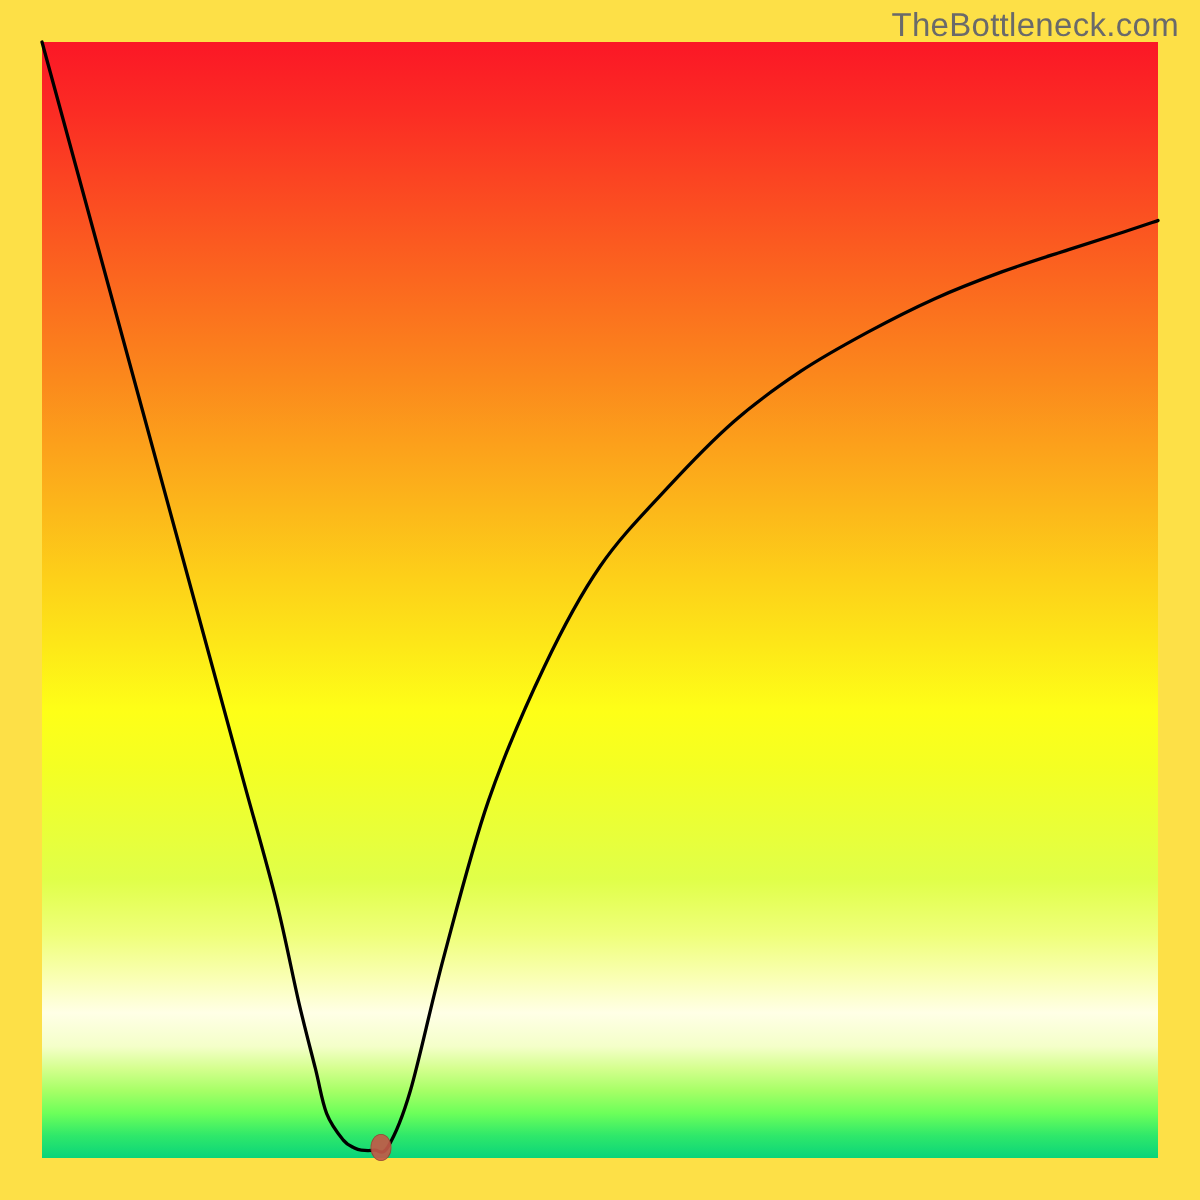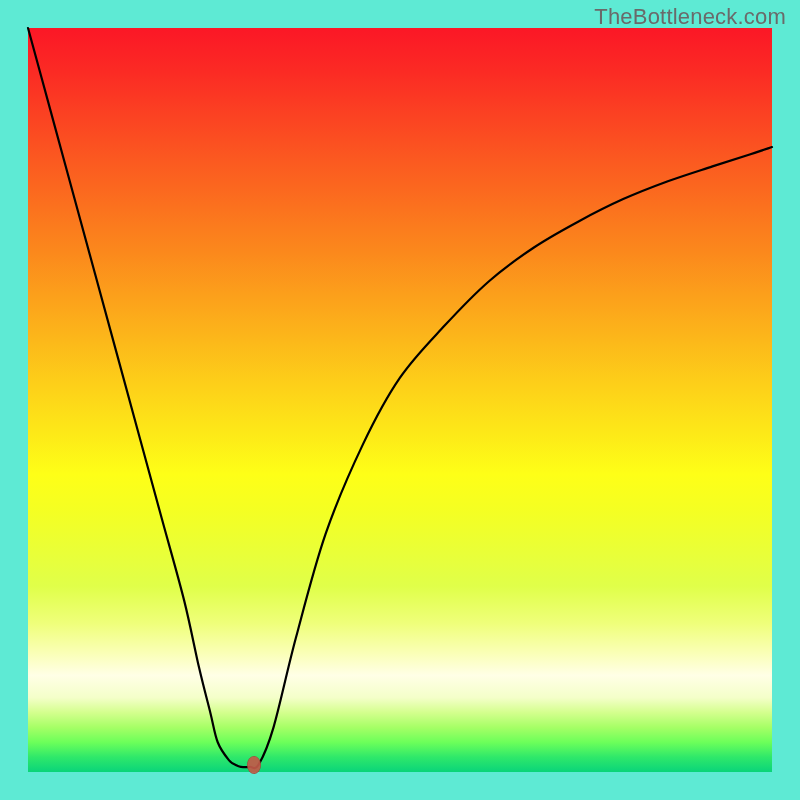--- a/index.html
+++ b/index.html
@@ -8,21 +8,21 @@
     width: 800px;
     height: 800px;
     background: #000;
     font-family: Arial, Helvetica, sans-serif;
     overflow: hidden;
   }
   .frame {
     position: relative;
     width: 800px;
     height: 800px;
-    background: #5eead4;
+    background: #fde047;
     box-sizing: border-box;
   }
   .watermark {
     position: absolute;
     top: 4px;
     right: 14px;
     color: #6a6a6a;
     font-size: 22px;
     font-weight: 400;
     letter-spacing: 0.2px;

